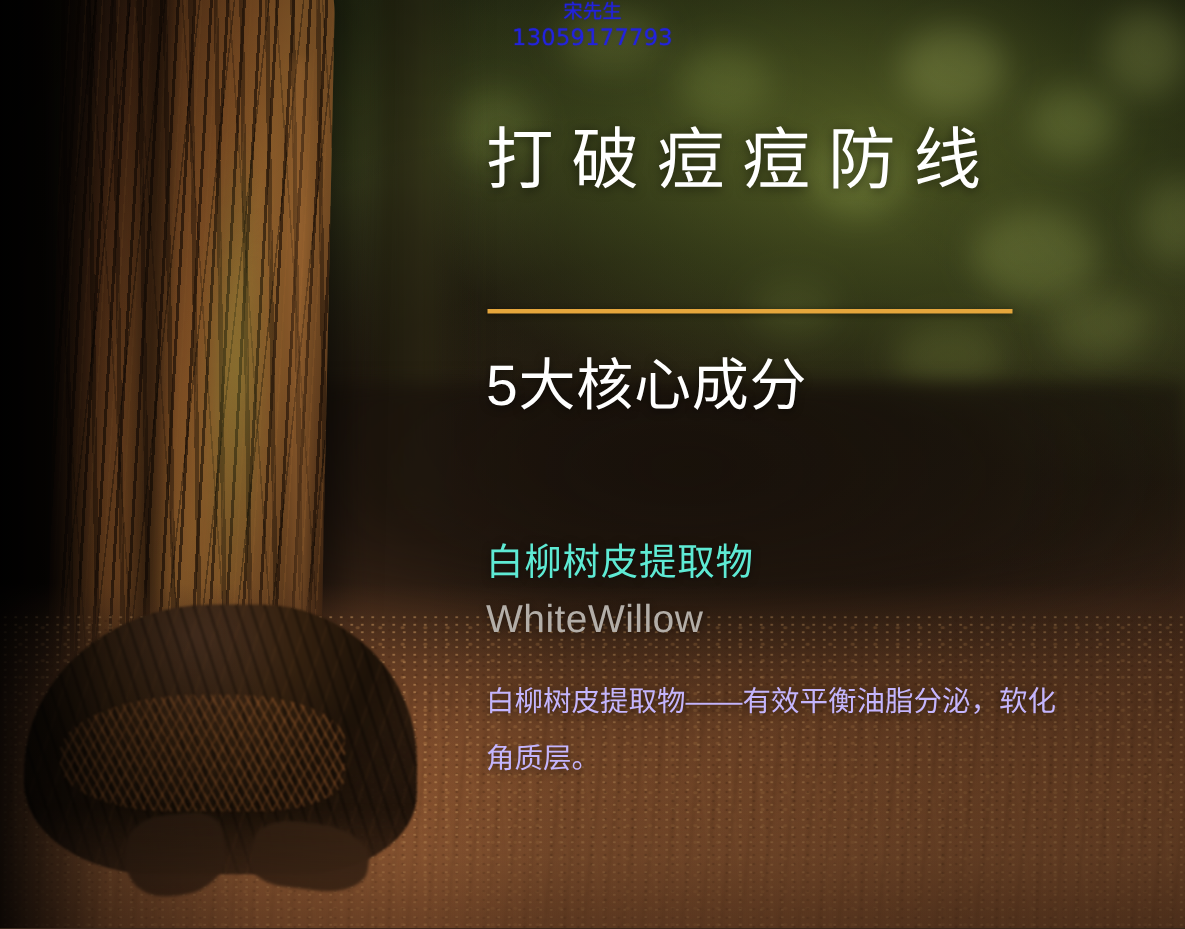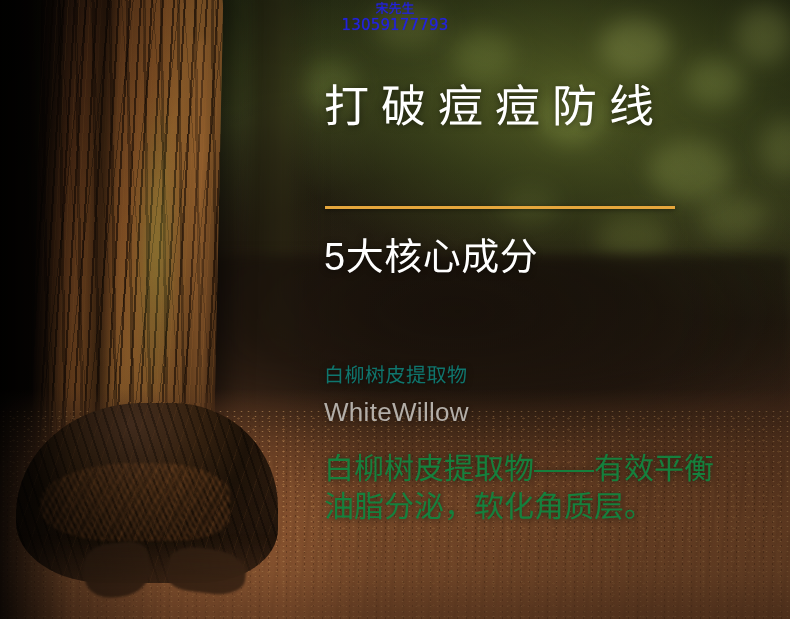--- a/index.html
+++ b/index.html
@@ -329,22 +329,22 @@
   }
 
   .ingredient {
     position: absolute;
     left: 324px;
     top: 358px;
     width: 420px;
   }
   .ingredient-cn {
     display: block;
-    color: #0f766e;
-    font-size: 20px;
+    color: #5eead4;
+    font-size: 25px;
     font-weight: 300;
     letter-spacing: 0.5px;
     line-height: 34px;
     text-shadow: 0 1px 6px rgba(0,0,0,0.5);
   }
   .ingredient-en {
     display: block;
     color: #b3aea8;
     font-size: 26px;
     font-weight: 300;
@@ -352,22 +352,22 @@
     line-height: 34px;
     margin-top: 3px;
     text-shadow: 0 1px 5px rgba(0,0,0,0.45);
   }
 
   .description {
     position: absolute;
     left: 324px;
     top: 450px;
     width: 396px;
-    color: #15803d;
-    font-size: 30px;
+    color: #c4b5fd;
+    font-size: 19px;
     font-weight: 300;
     line-height: 38px;
     letter-spacing: 0px;
     text-shadow: 0 1px 6px rgba(0,0,0,0.5);
   }
 </style>
 </head>
 <body>
 
 <div class="banner">

